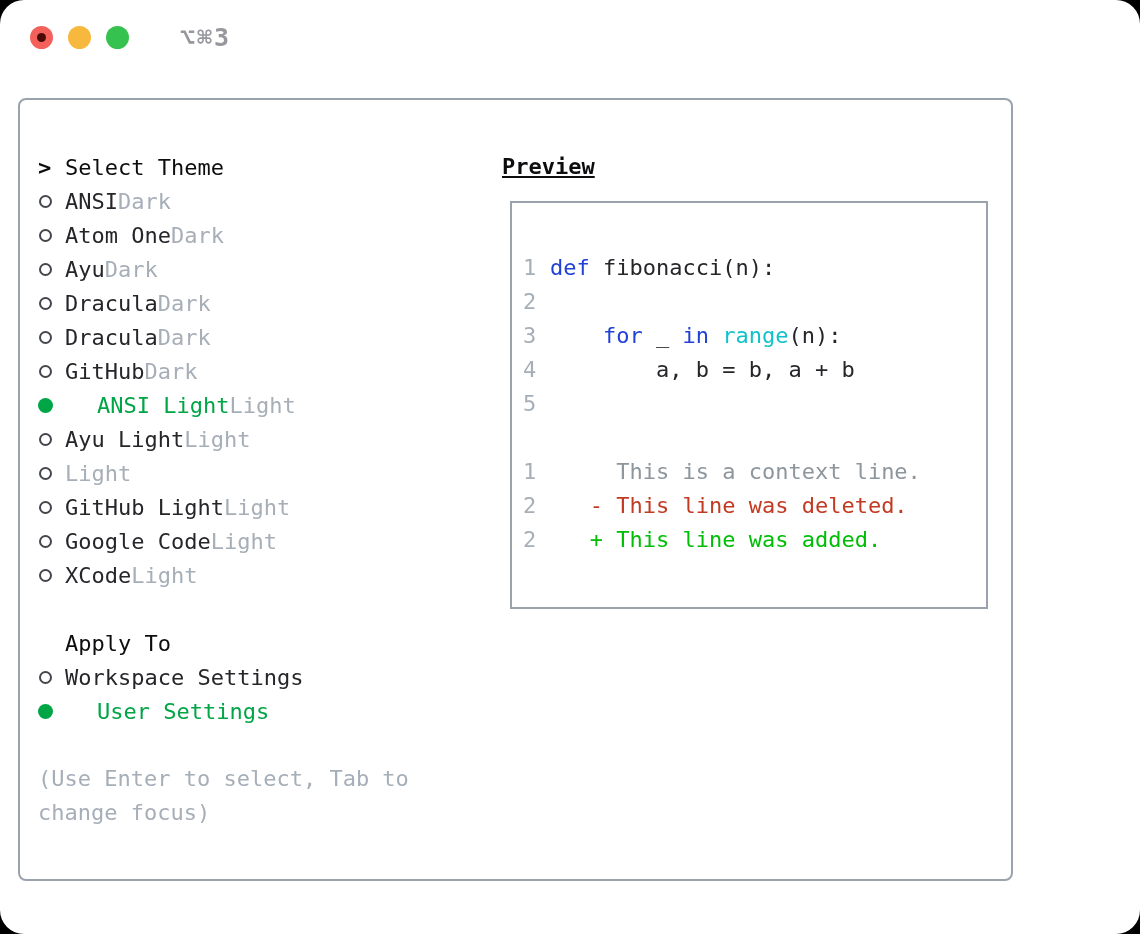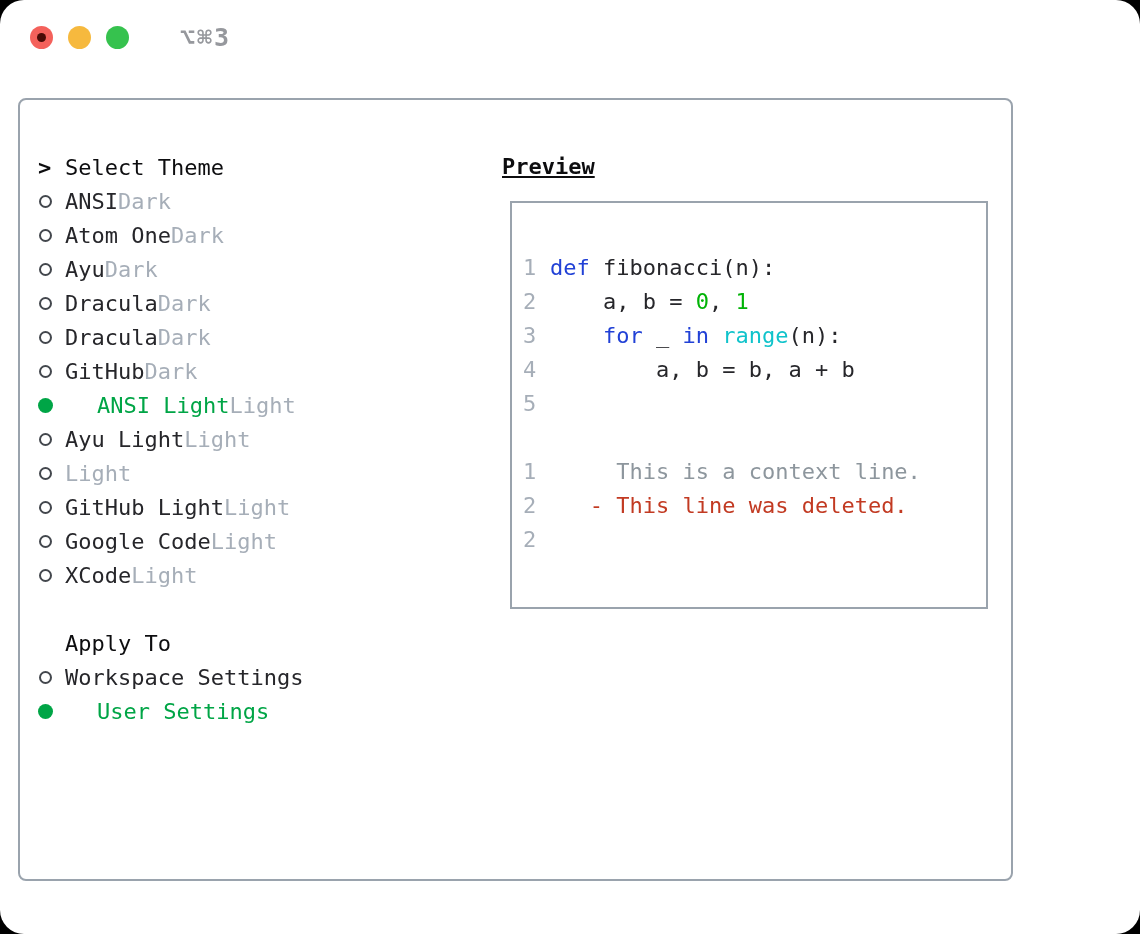--- a/index.html
+++ b/index.html
@@ -106,32 +106,34 @@
         <span class="apply-header">Apply To</span>
       </div>
 
       <div id="apply-list">
           <div class="row option"><span class="marker"><span class="ring"></span></span><span class="opt-name">Workspace Settings</span></div>
           <div class="row option selected"><span class="marker"><span class="dot-filled"></span></span><span class="opt-name">User Settings</span></div>
         </div>
 
       <div class="row spacer"></div>
 
+      <div class="hint">(Use Enter to select, Tab to
+change focus)</div>
     </div>
 
     <div class="preview-title">Preview</div>
 
     <div class="preview-box">
       <div class="code-area" id="code-lines">
           <div class="code-line"><span class="ln">1</span><span class="code"><span class="c-kw">def</span><span class="c-plain"> fibonacci(n):</span></span></div>
-          <div class="code-line"><span class="ln">2</span><span class="code"><span class="c-plain">    a, b = </span><span class="c-num">0</span><span class="c-plain">, </span><span class="c-num">1</span></span></div>
+          <div class="code-line"><span class="ln">2</span></div>
           <div class="code-line"><span class="ln">3</span><span class="code"><span class="c-plain">    </span><span class="c-kw">for</span><span class="c-plain"> _ </span><span class="c-kw">in</span><span class="c-plain"> </span><span class="c-fn">range</span><span class="c-plain">(n):</span></span></div>
           <div class="code-line"><span class="ln">4</span><span class="code"><span class="c-plain">        a, b = b, a + b</span></span></div>
           <div class="code-line"><span class="ln">5</span></div>
           <div class="code-line"><span class="ln"></span><span class="code"></span></div>
           <div class="code-line"><span class="ln">1</span><span class="code"><span class="c-ctx">     This is a context line.</span></span></div>
           <div class="code-line"><span class="ln">2</span><span class="code"><span class="c-del">   - This line was deleted.</span></span></div>
-          <div class="code-line"><span class="ln">2</span></div>
+          <div class="code-line"><span class="ln">2</span><span class="code"><span class="c-add">   + This line was added.</span></span></div>
         </div>
     </div>
 
   </div>
 </div>
 
 </body></html>

